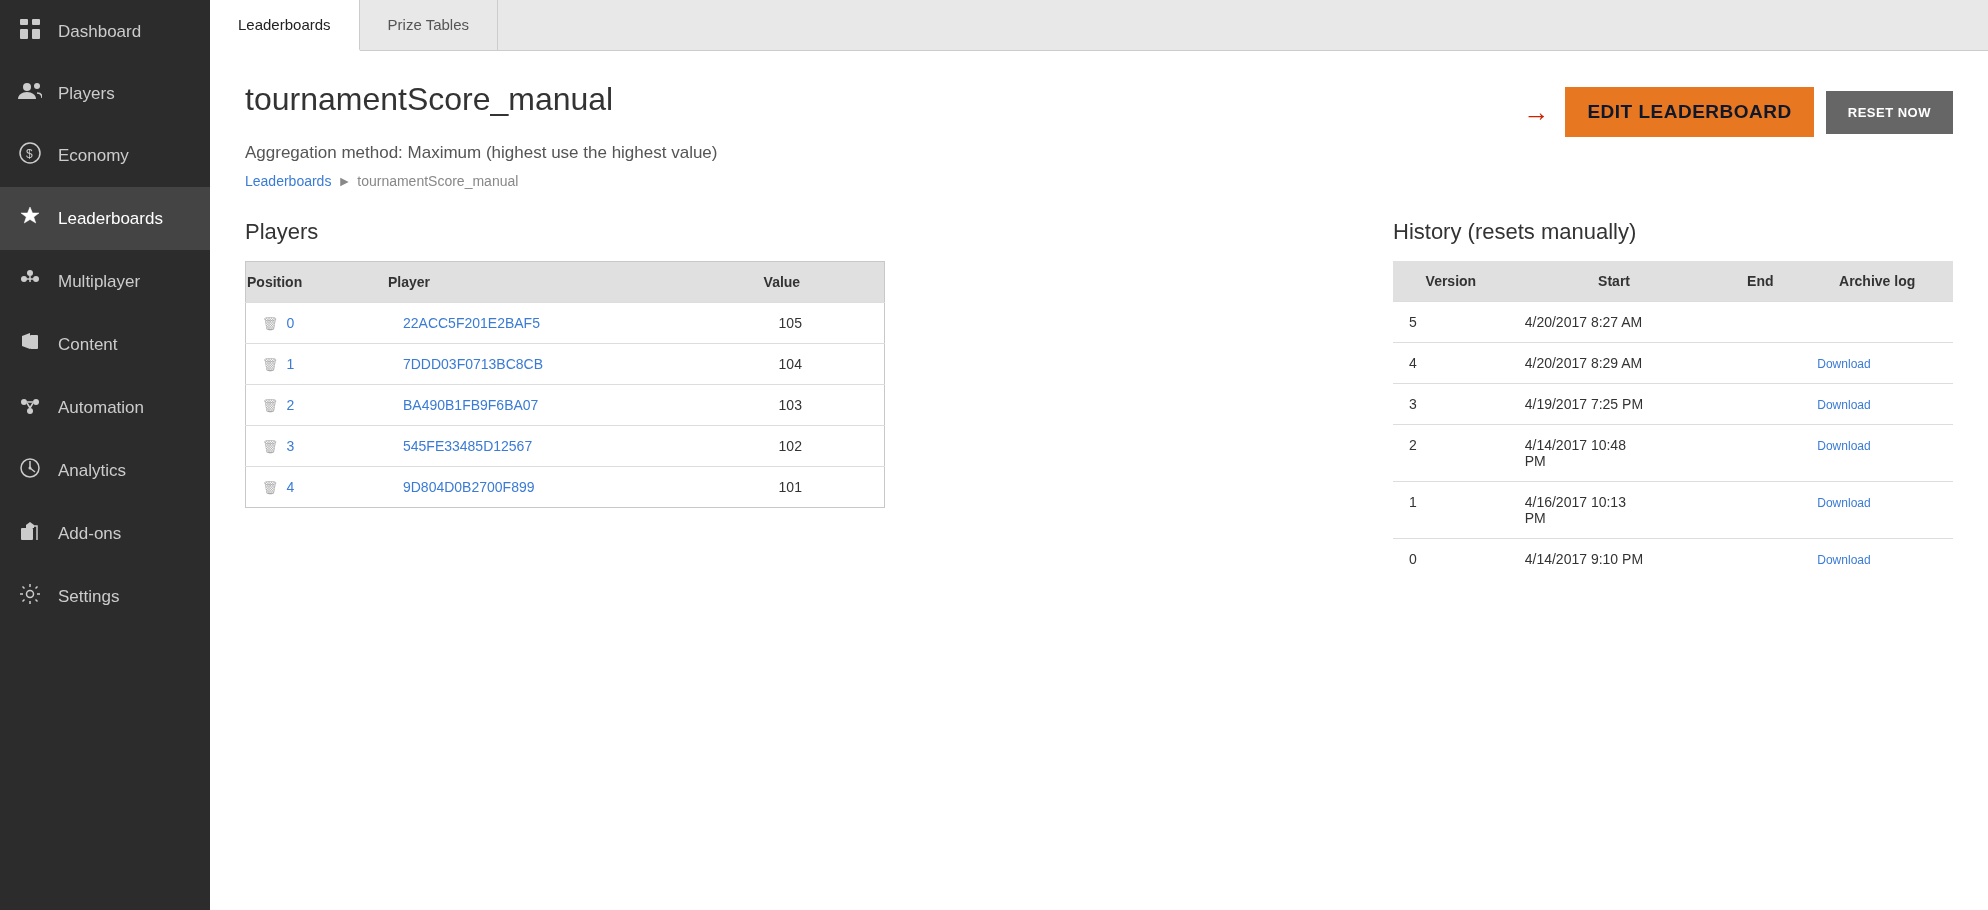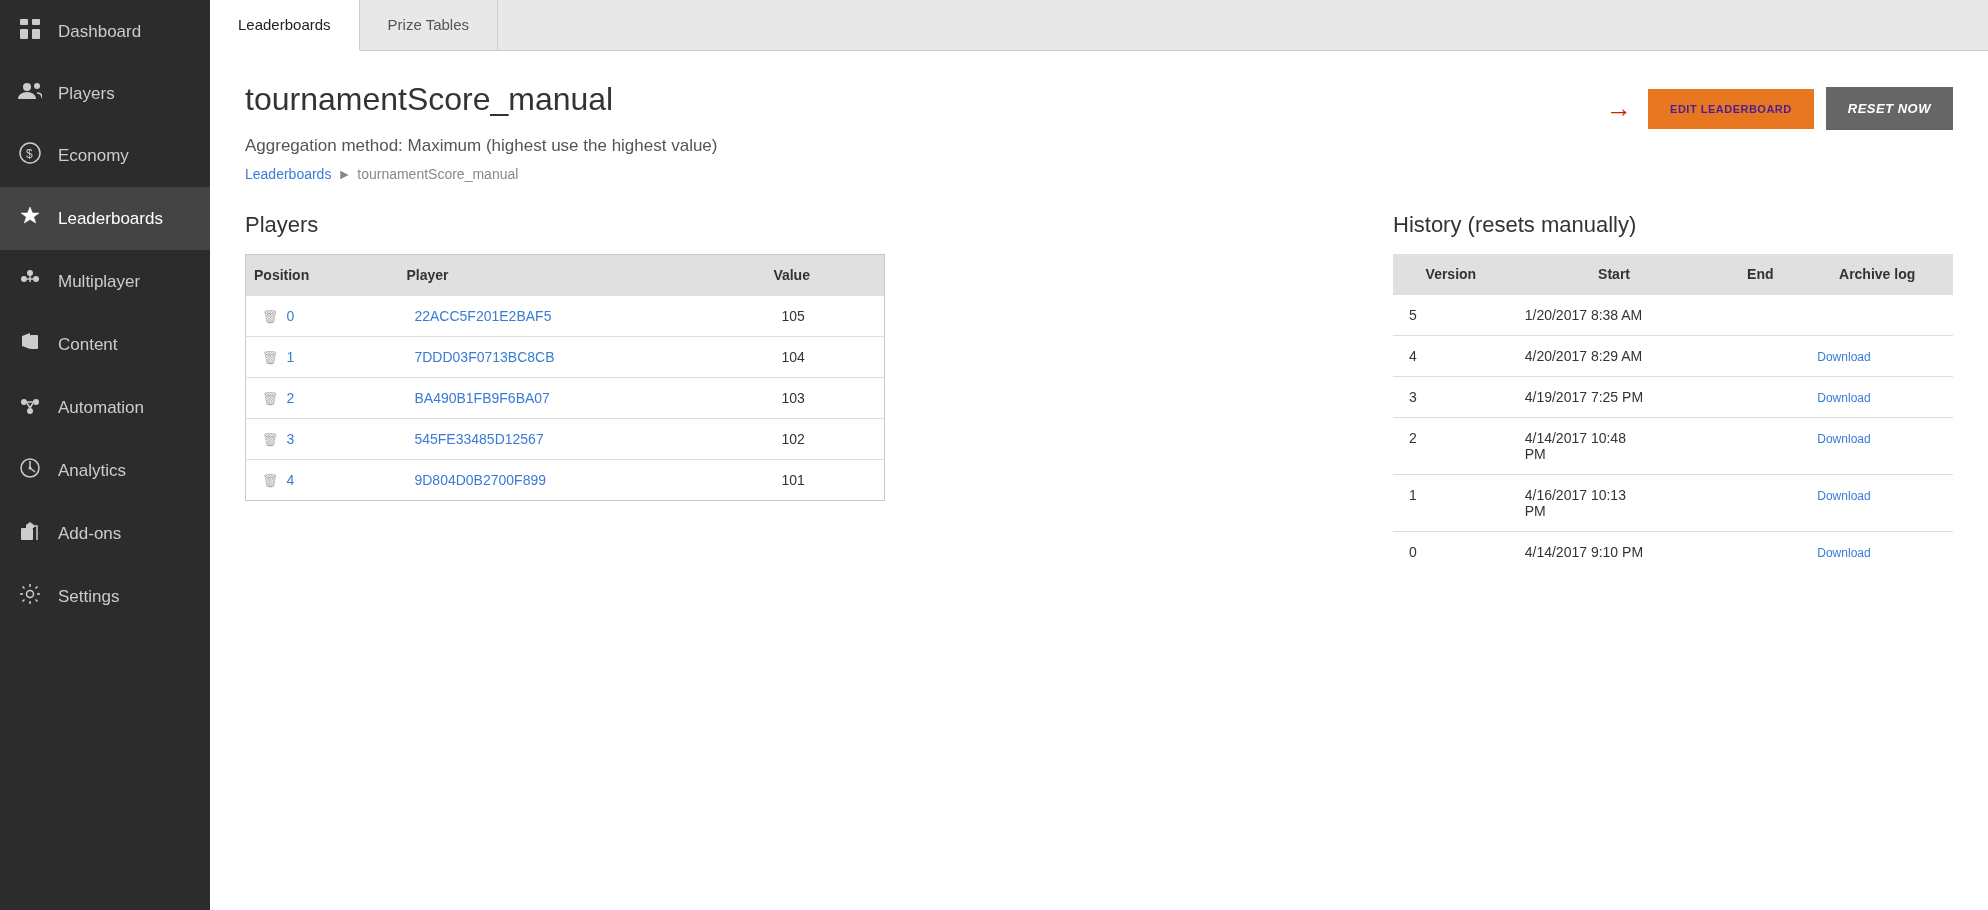--- a/index.html
+++ b/index.html
@@ -83,40 +83,39 @@
       gap: 12px;
       margin-top: 6px;
     }
     .arrow-icon {
       color: #cc2200;
       font-size: 26px;
       margin-right: 4px;
     }
     .btn-edit {
       background: #e87722;
-      color: #4c1d95;
+      color: #0f172a;
       border: none;
       padding: 14px 22px;
-      font-size: 11px;
+      font-size: 19px;
       font-weight: 700;
       cursor: pointer;
       letter-spacing: 0.5px;
       text-transform: uppercase;
     }
     .btn-reset {
       background: #666;
       color: #fff;
       border: none;
       padding: 14px 22px;
       font-size: 13px;
       font-weight: 700;
       cursor: pointer;
       letter-spacing: 0.5px;
       text-transform: uppercase;
-      font-style: italic;
     }
     .aggregation-method {
       font-size: 17px;
       color: #555;
       margin-bottom: 10px;
     }
     .breadcrumb {
       font-size: 14px;
       color: #888;
       margin-bottom: 30px;
@@ -145,21 +144,21 @@
 
     
     .players-table {
       border: 1px solid #c8c8c8;
       border-collapse: collapse;
       width: 100%;
       max-width: 640px;
     }
     .players-table th {
       background: #e0e0e0;
-      padding: 12px 8px;
+      padding: 12px 1px;
       text-align: left;
       font-size: 14px;
       font-weight: 600;
       color: #333;
       border: none;
     }
     .players-table td {
       padding: 12px 16px;
       font-size: 14px;
       border-top: 1px solid #ddd;
@@ -421,21 +420,21 @@
             <tr>
               <th>Version</th>
               <th>Start</th>
               <th>End</th>
               <th>Archive log</th>
             </tr>
           </thead>
           <tbody id="history-tbody">
           <tr>
       <td>5</td>
-      <td style="white-space:pre-line">1/20/2017 8:38 AM</td>
+      <td style="white-space:pre-line">4/20/2017 8:27 AM</td>
       <td></td>
       <td></td>
     </tr>
               <tr>
       <td>4</td>
       <td style="white-space:pre-line">4/20/2017 8:29 AM</td>
       <td></td>
       <td><a class="download-link">Download</a></td>
     </tr>
               <tr>

